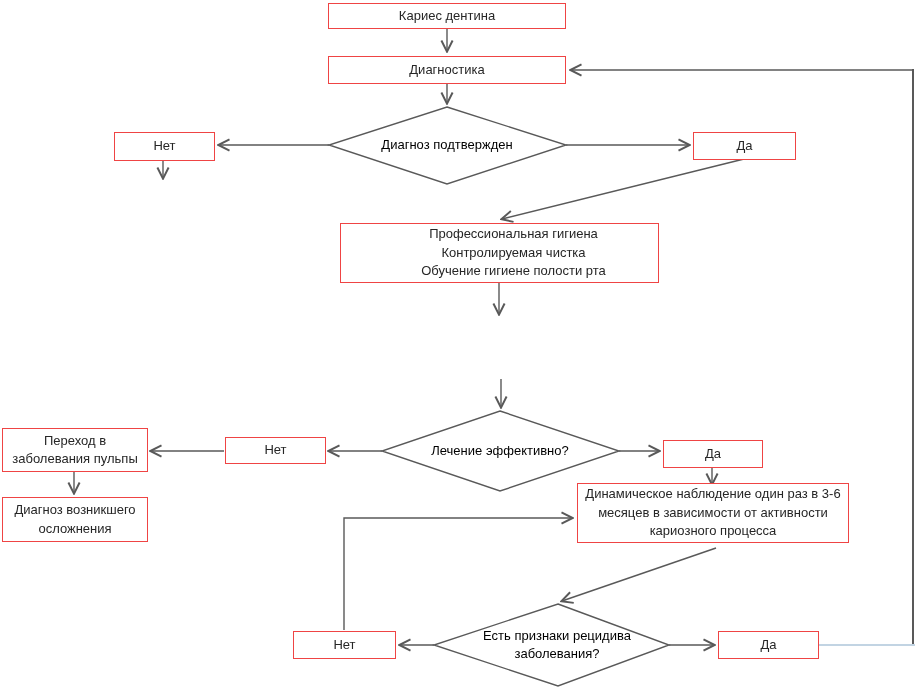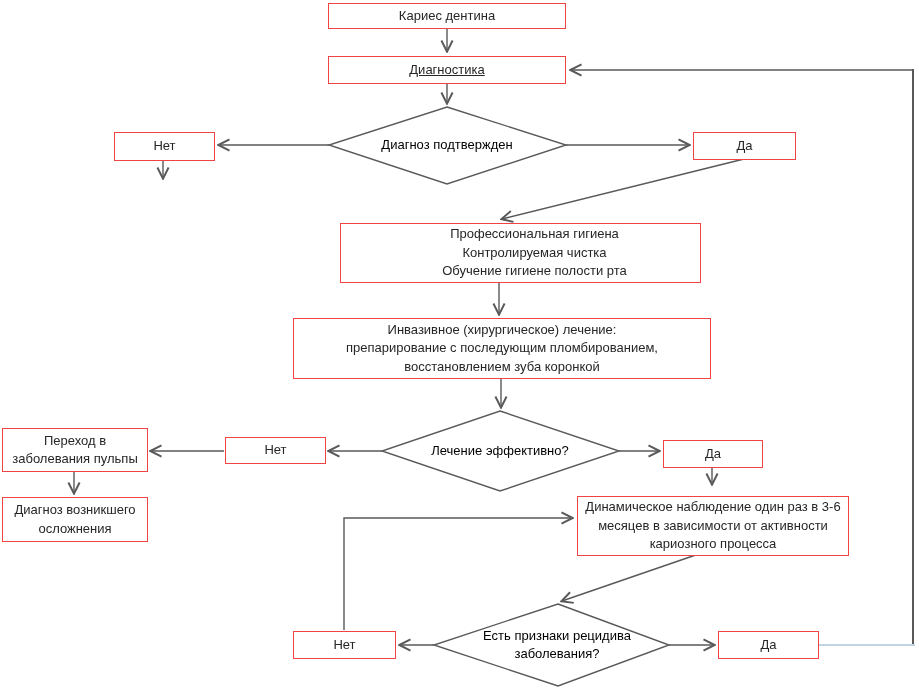--- a/index.html
+++ b/index.html
@@ -78,46 +78,43 @@
 
     <polyline points="344,630 344,518 572,518" fill="none" stroke="#595959" stroke-width="1.4" marker-end="url(#arr)"></polyline>
 
     <line x1="819" y1="645" x2="915" y2="645" stroke="#aec6da" stroke-width="1.6"></line>
     <line x1="913" y1="644" x2="913" y2="69" stroke="#595959" stroke-width="2"></line>
     <line x1="914" y1="70" x2="571" y2="70" stroke="#595959" stroke-width="1.4" marker-end="url(#arr)"></line>
   </svg>
 
   <div class="box" style="left:328px; top:3px; width:238px; height:26px;">Кариес дентина</div>
 
-  <div class="box" style="left:328px; top:56px; width:238px; height:28px;text-decoration:underline;">Диагностика</div>
+  <div class="box" style="left:328px; top:56px; width:238px; height:28px;">Диагностика</div>
 
   <div class="box" style="left:114px; top:132px; width:101px; height:29px;">Нет</div>
 
   <div class="box" style="left:693px; top:132px; width:103px; height:28px;">Да</div>
 
 
-  <div class="box" style="left:340px; top:223px; width:361px; height:60px;padding-left:28px;">Профессиональная гигиена
+  <div class="box" style="left:340px; top:223px; width:319px; height:60px;padding-left:28px;">Профессиональная гигиена
 Контролируемая чистка
 Обучение гигиене полости рта</div>
 
-  <div class="box" style="left:293px; top:318px; width:418px; height:61px;">Инвазивное (хирургическое) лечение:
-препарирование с последующим пломбированием,
-восстановлением зуба коронкой</div>
 
   <div class="box" style="left:225px; top:437px; width:101px; height:27px;">Нет</div>
 
   <div class="box" style="left:663px; top:440px; width:100px; height:28px;">Да</div>
 
   <div class="box" style="left:2px; top:428px; width:146px; height:44px;">Переход в
 заболевания пульпы</div>
 
   <div class="box" style="left:2px; top:497px; width:146px; height:45px;">Диагноз возникшего
 осложнения</div>
 
-  <div class="box" style="left:577px; top:496px; width:272px; height:60px;">Динамическое наблюдение один раз в 3-6
+  <div class="box" style="left:577px; top:483px; width:272px; height:60px;">Динамическое наблюдение один раз в 3-6
 месяцев в зависимости от активности
 кариозного процесса</div>
 
   <div class="box" style="left:293px; top:631px; width:103px; height:28px;">Нет</div>
 
   <div class="box" style="left:718px; top:631px; width:101px; height:28px;">Да</div>
 
   <div class="dlabel" style="left:347px; top:131px; width:200px; height:28px;">Диагноз подтвержден</div>
 
   <div class="dlabel" style="left:400px; top:437px; width:200px; height:28px;">Лечение эффективно?</div>

